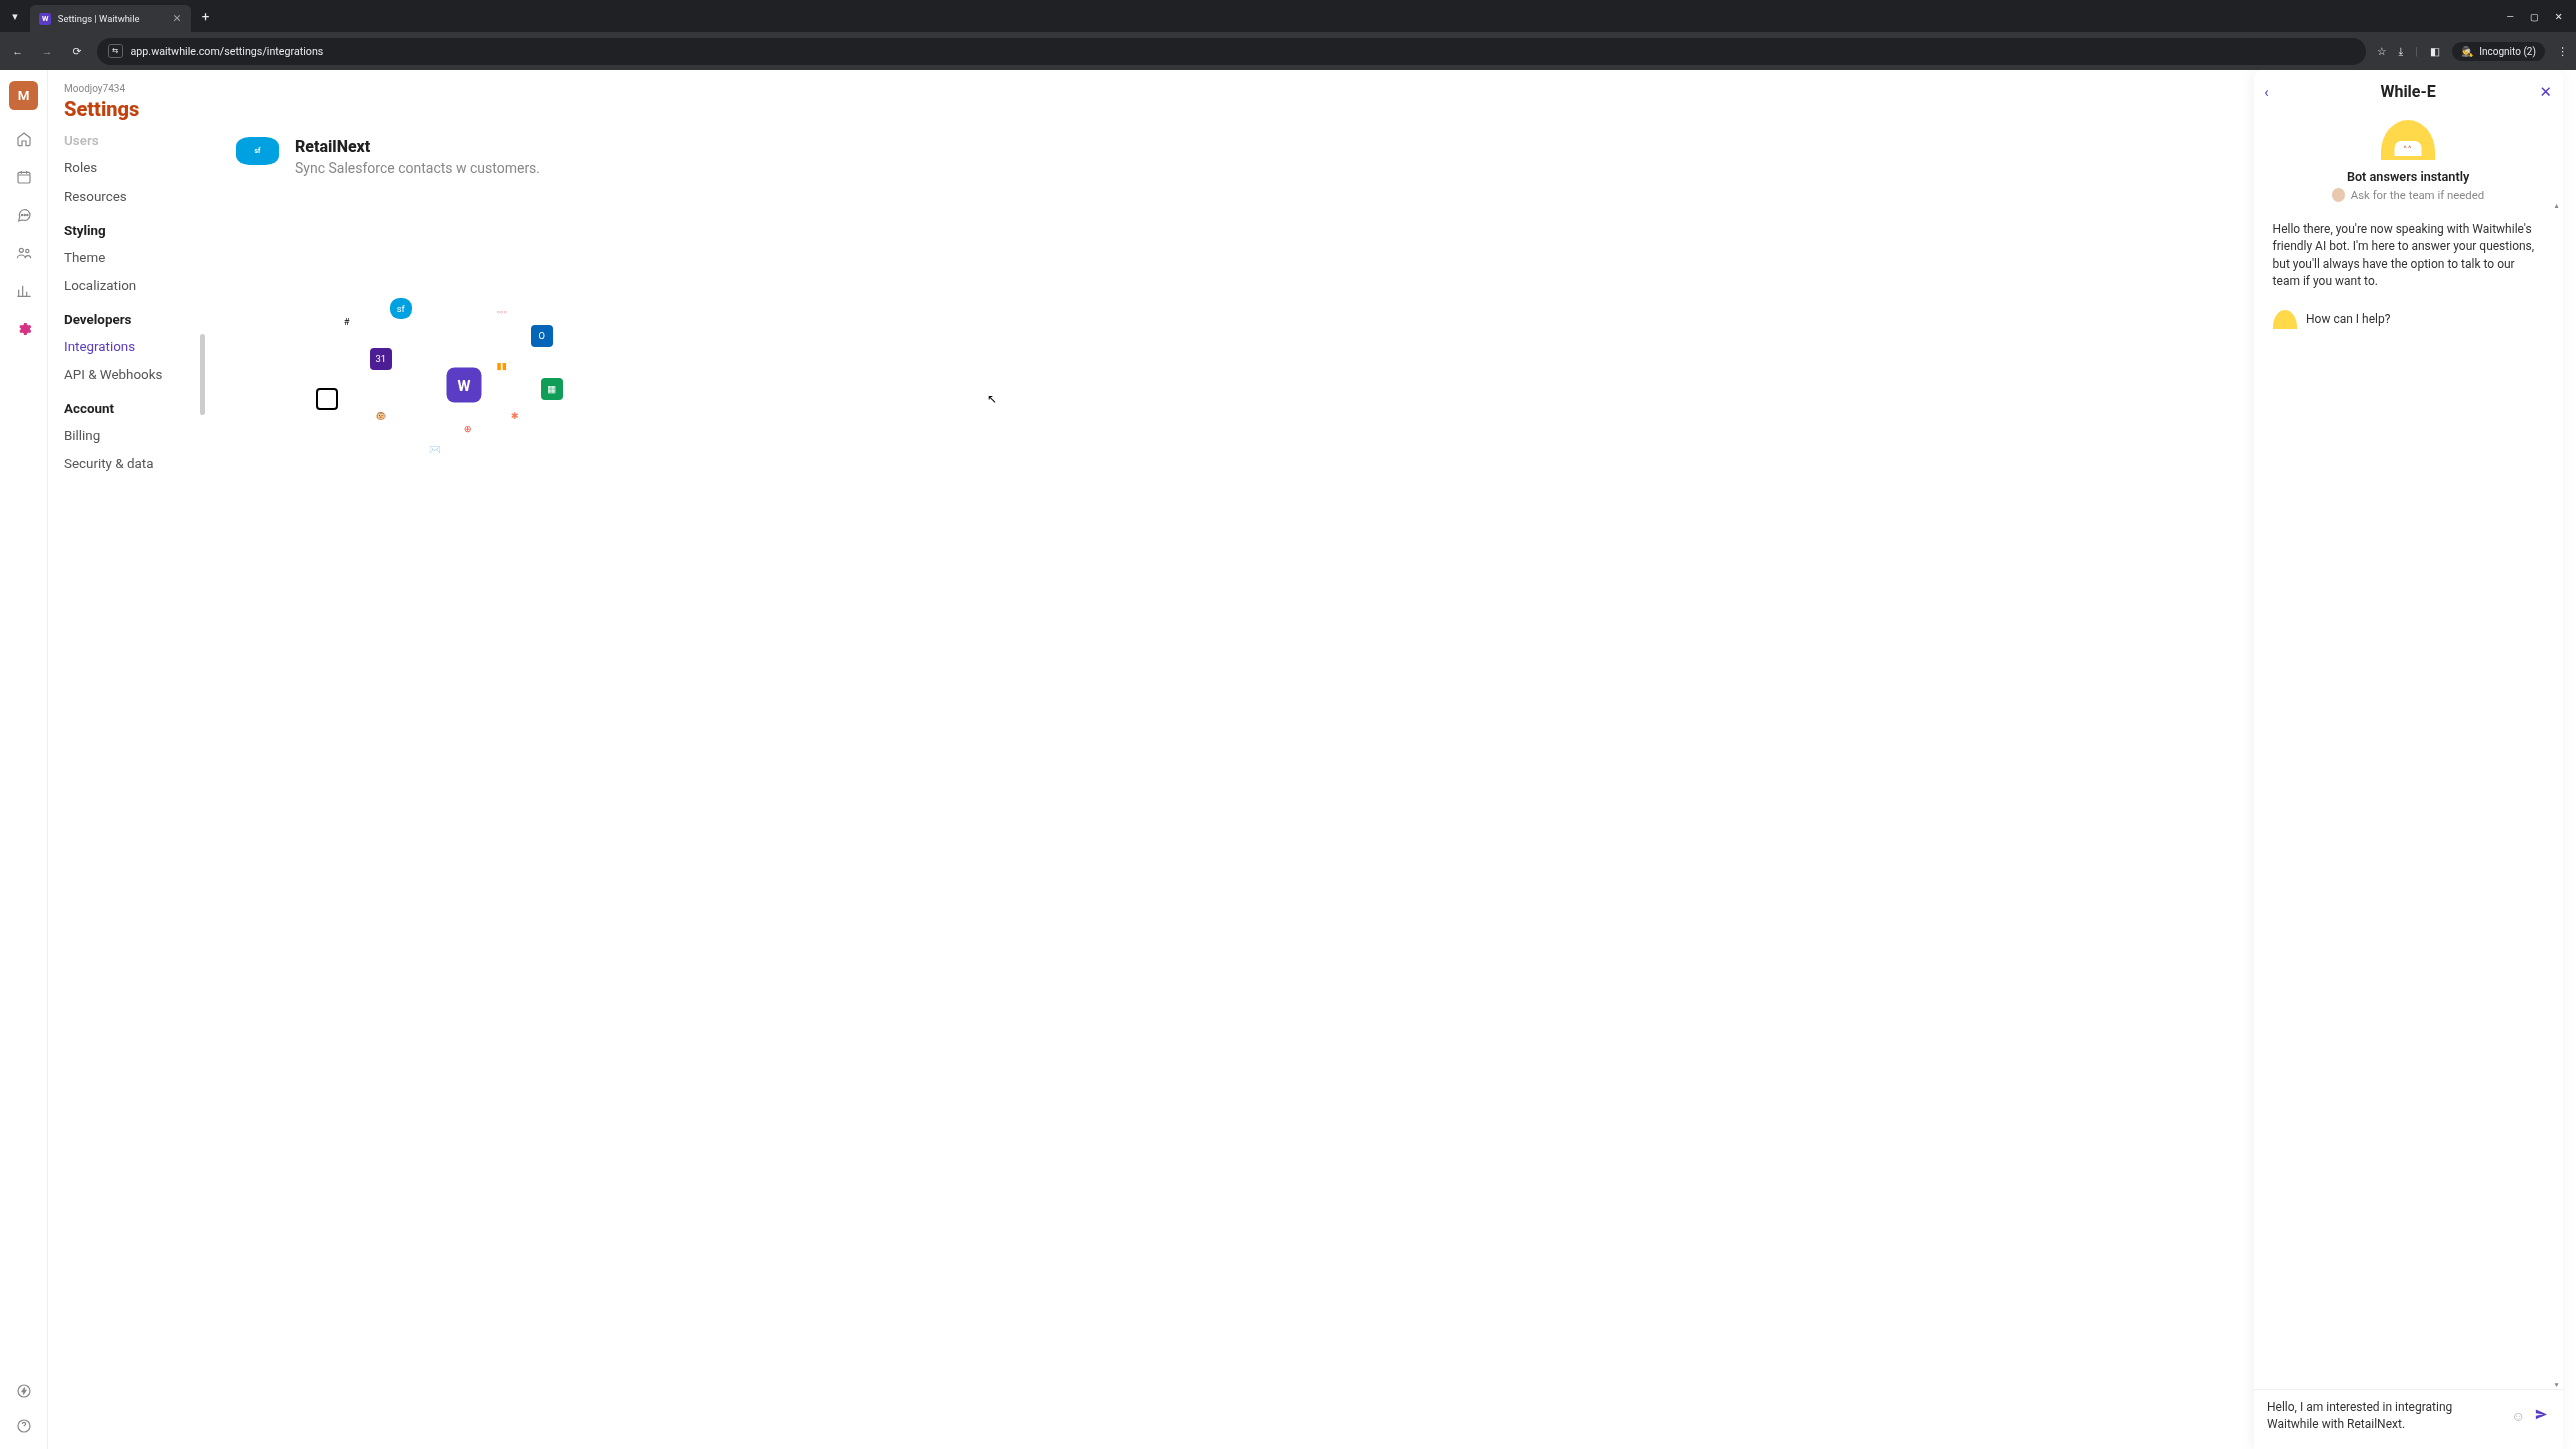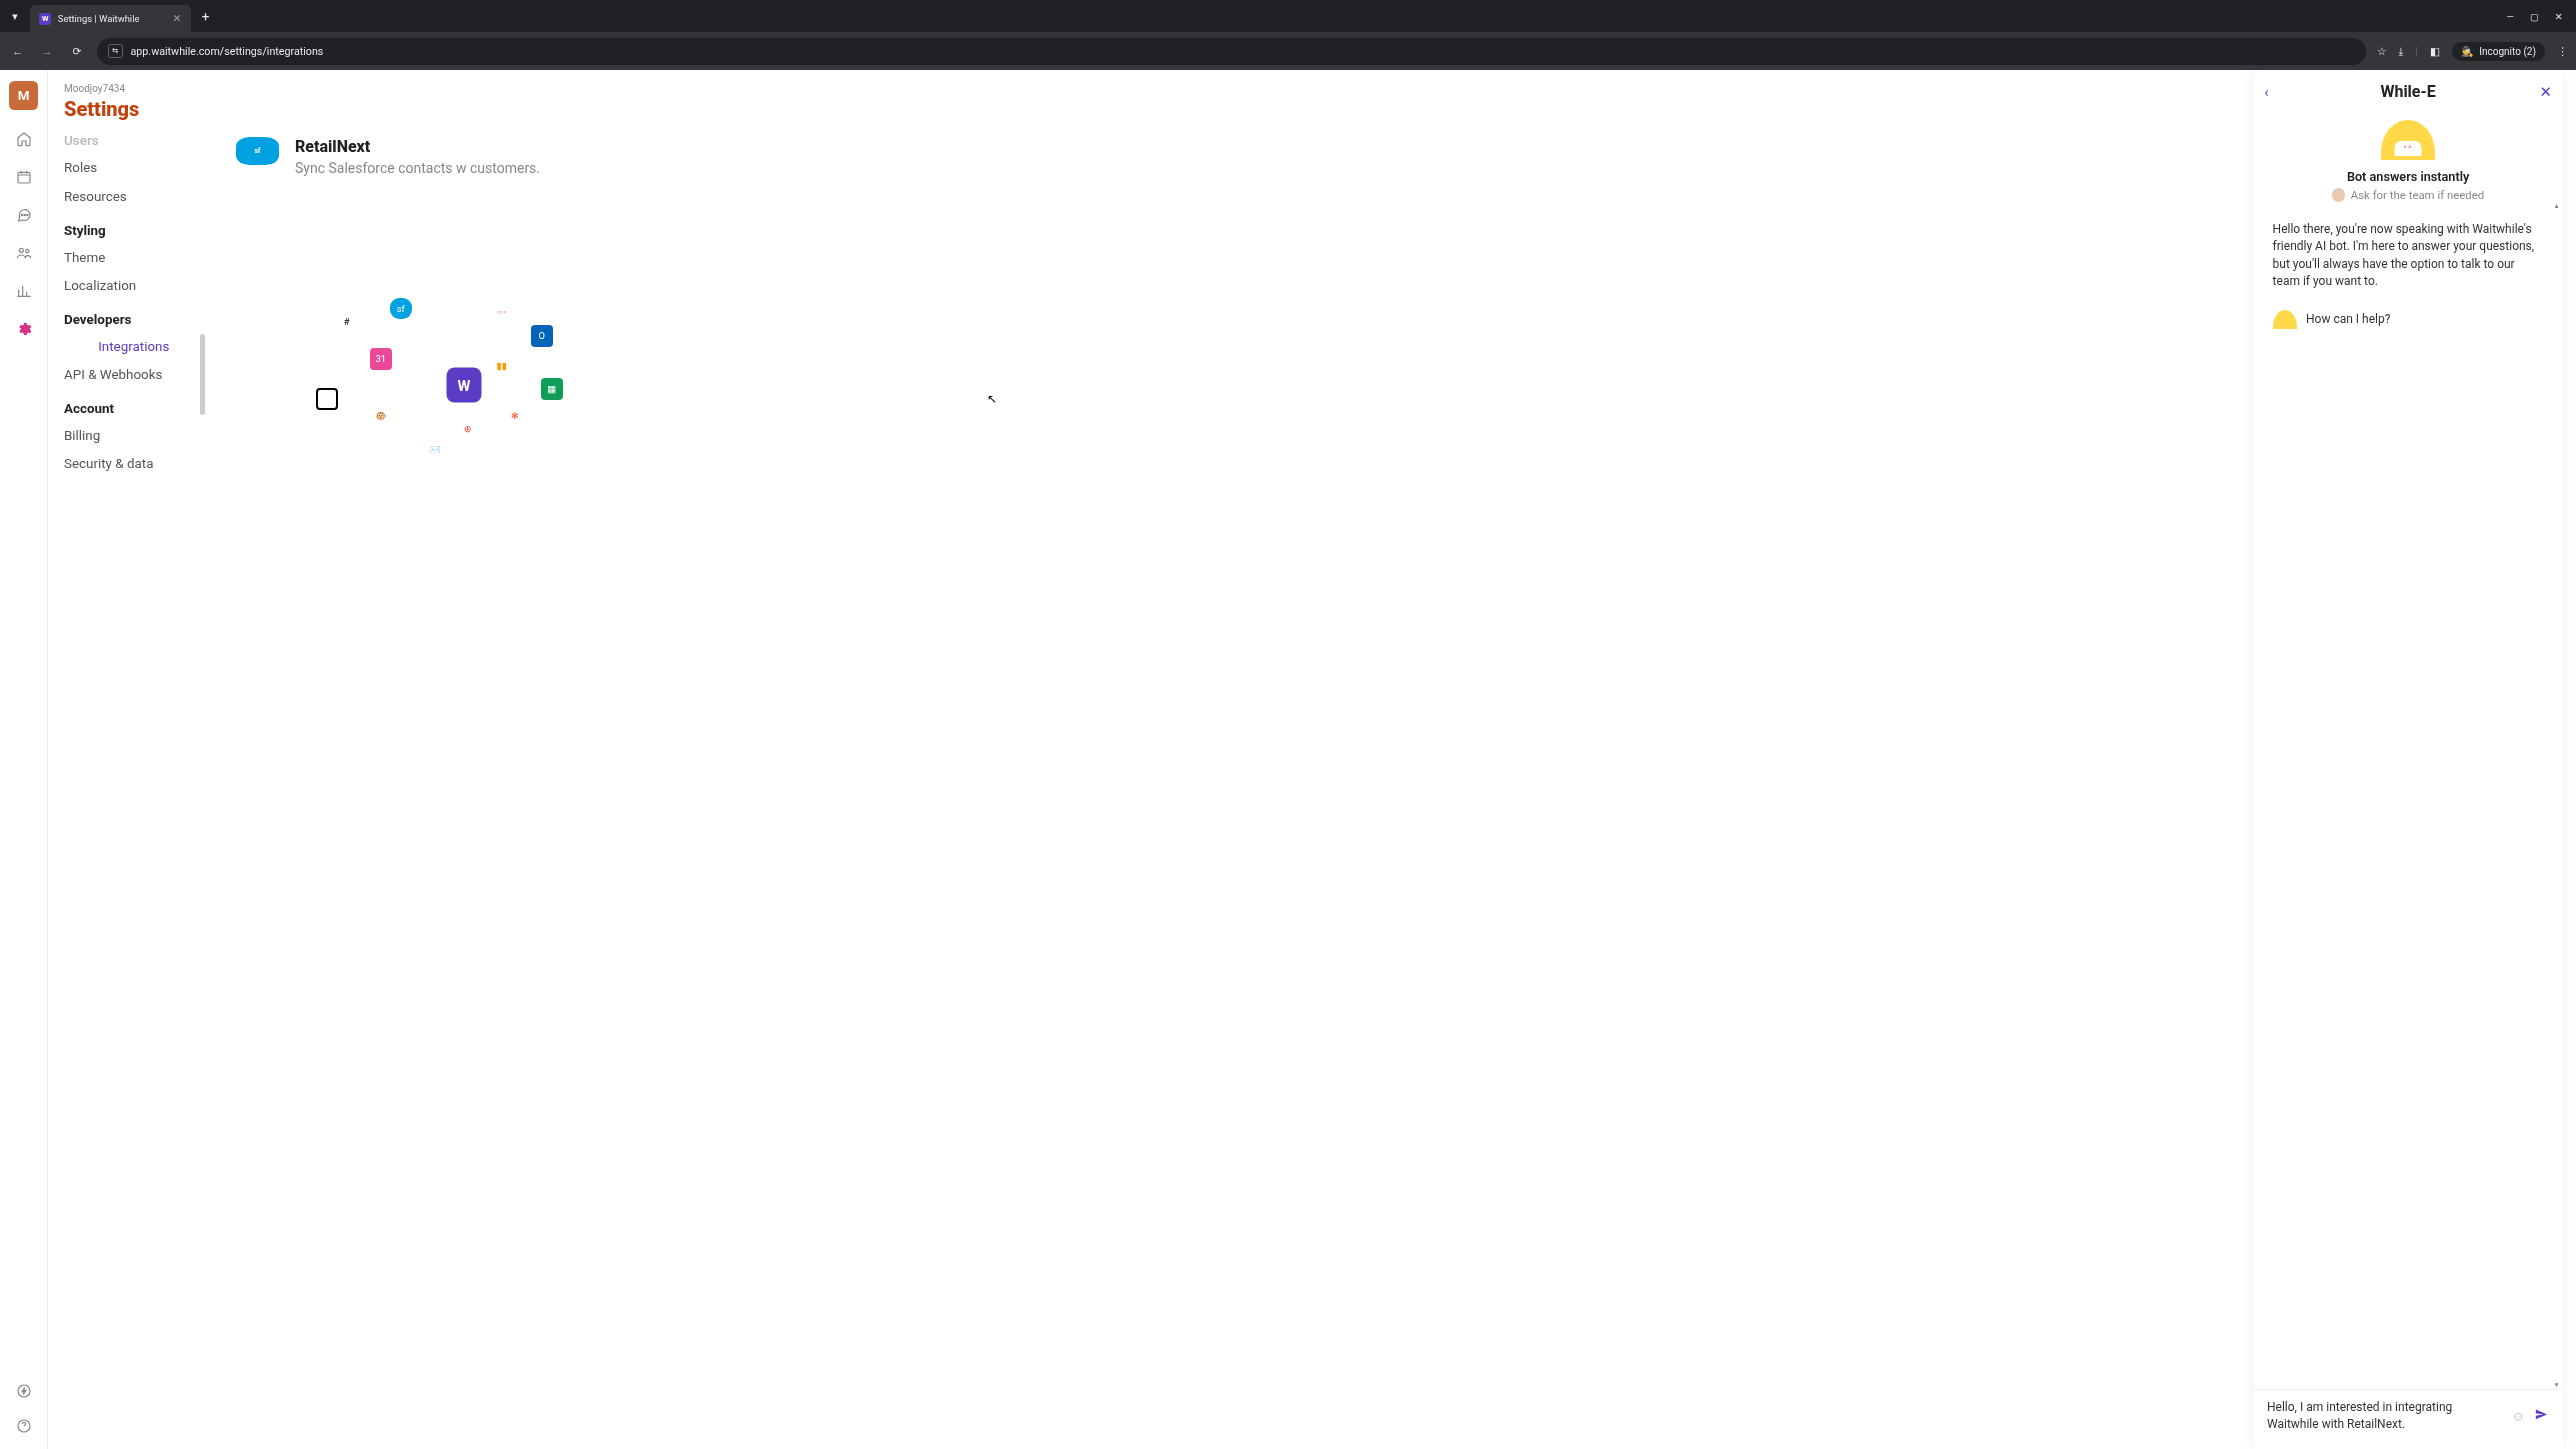--- a/index.html
+++ b/index.html
@@ -35,21 +35,21 @@
 .rail-icon.active { color:#d63384; }
 .rail-bottom { margin-top:auto; margin-bottom:13.4px; display:flex; flex-direction:column; gap:16px; align-items:center; }
 
 
 .sidebar { width:161px; padding:13.4px 5.4px 13.4px 16px; position:relative; }
 .sidebar .org-name { font-size:10px; color:#888; margin-bottom:3px; }
 .sidebar .page-title { font-size:20px; font-weight:800; color:#c2410c; margin-bottom:12px; }
 .sidebar .items-wrap { position:relative; }
 .sidebar .scroll-fade-top { color:#bbb; font-size:13.4px; font-weight:600; margin-bottom:5.4px; }
 .nav-item { font-size:13.4px; color:#555; padding:6.7px 0; cursor:pointer; }
-.nav-item.active { color:#5b3cc4;text-align:center; }
+.nav-item.active { color:#5b3cc4; }
 .nav-heading { font-size:13.4px; font-weight:700; color:#222; padding:12px 0 5.4px; }
 .sidebar-scrollbar { position:absolute; right:-1.3px; top:201px; width:5.4px; height:81px; background:#ccc; border-radius:2.7px; }
 
 
 .main { flex:1; padding:20px 27px; overflow:hidden; position:relative; }
 .integration-card { display:flex; gap:16px; align-items:flex-start; margin-top:47px; }
 .sf-logo { width:43px; height:28px; background:#00a1e0; border-radius:13.4px / 9.4px; display:flex; align-items:center; justify-content:center; color:#fff; font-size:6.7px; font-weight:bold; }
 .card-title { font-size:16px; font-weight:800; color:#222; margin-bottom:4px; }
 .card-desc { font-size:14px; color:#888; max-width:282px; }
 
@@ -214,21 +214,21 @@
     </div>
 
     <div class="builder-heading">Integrations Builder</div>
 
     <div class="builder-graphic">
       <div class="center">W</div>
       <div class="node" style="left:60px; top:20px; background:#fff;">#</div>
       <div class="node" style="left:114px; top:6.7px; background:#00a1e0; color:#fff; border-radius:9.4px;">sf</div>
       <div class="node" style="left:215px; top:10px; color:#e97878;">◦◦◦</div>
       <div class="node" style="left:255px; top:34px; background:#0364b8; color:#fff;">O</div>
-      <div class="node" style="left:94px; top:57px; background:#ec4899; color:#fff;">31</div>
+      <div class="node" style="left:94px; top:57px; background:#4c1d95; color:#fff;">31</div>
       <div class="node" style="left:215px; top:64px; color:#f90;">▮▮</div>
       <div class="node" style="left:265px; top:87px; background:#0f9d58; color:#fff;">▦</div>
       <div class="node" style="left:40px; top:97px; border:2px solid #000;"></div>
       <div class="node" style="left:94px; top:114px;">🐵</div>
       <div class="node" style="left:181px; top:127px; color:#e74c3c;">⊕</div>
       <div class="node" style="left:228px; top:114px; color:#ff7a59;">✱</div>
       <div class="node" style="left:148px; top:148px;">✉️</div>
     </div>
 
     <div class="cursor-arrow">↖</div>

